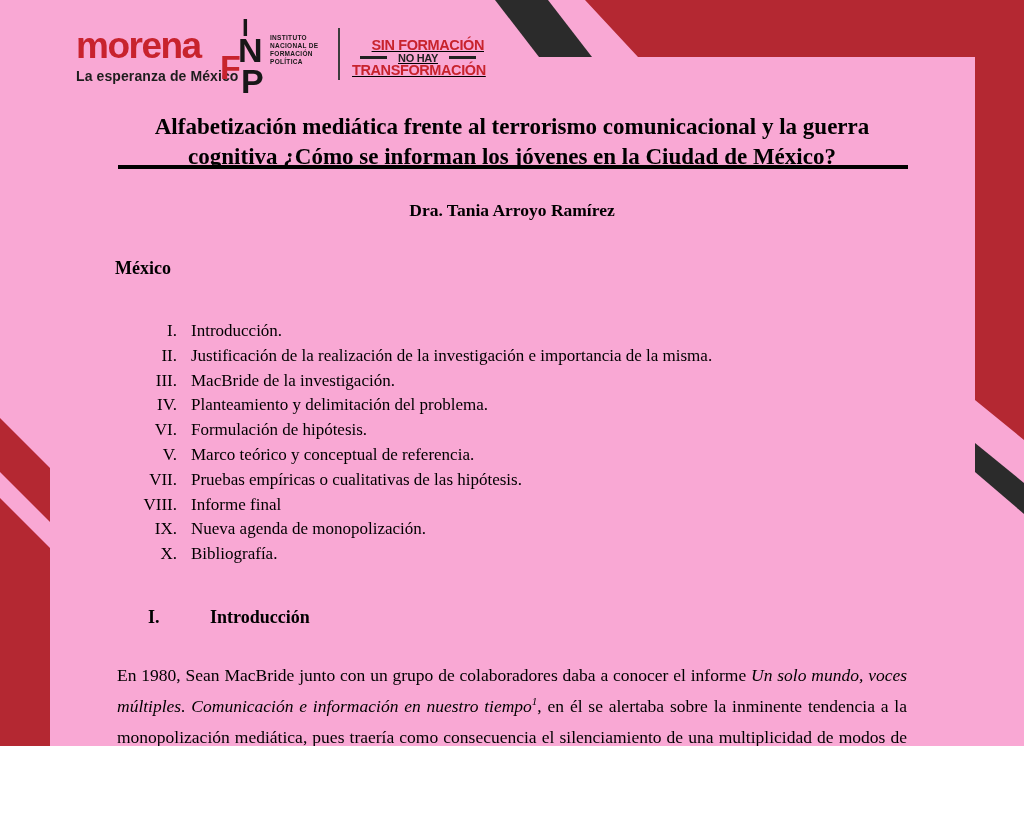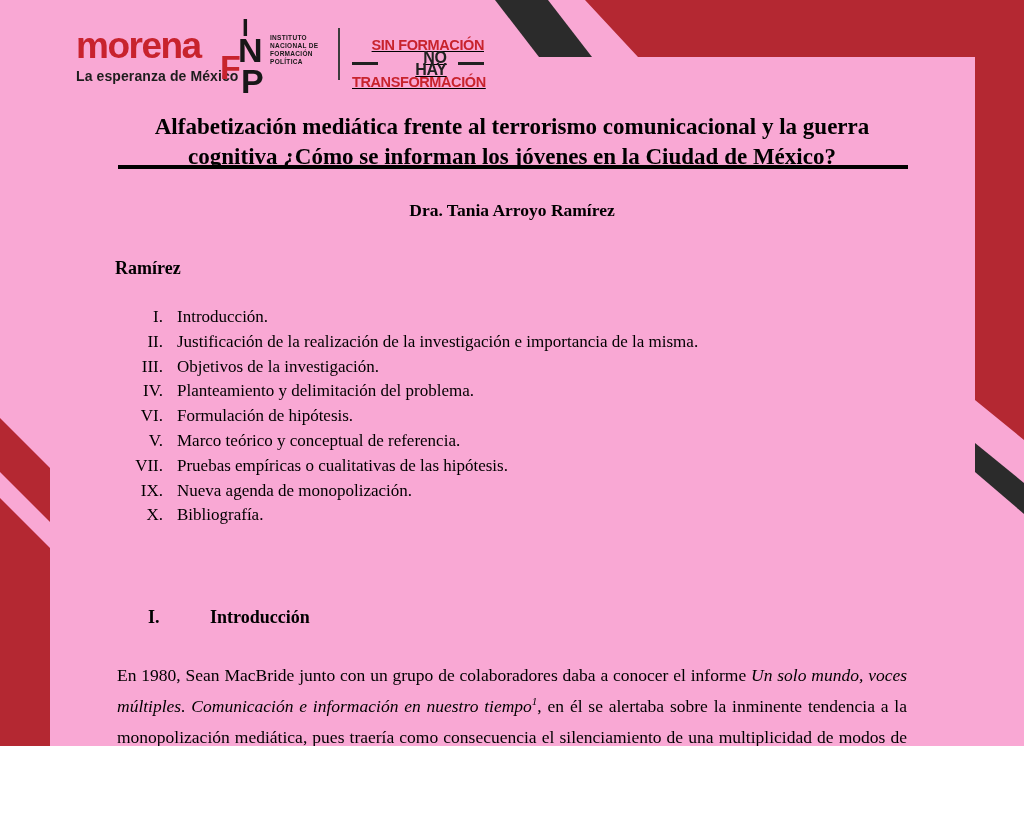--- a/index.html
+++ b/index.html
@@ -23,35 +23,35 @@
   .infp-p { left:241px; top:64px; font-size:34px; }
   .infp-name { position:absolute; left:270px; top:34px; font-family:"Liberation Sans", sans-serif;
                font-size:6.5px; font-weight:bold; line-height:8px; letter-spacing:0.3px; color:#171717; }
 
   .header-divider { position:absolute; left:338px; top:28px; width:2px; height:52px; background:#3c3c3c; }
 
   .motto { position:absolute; left:352px; top:39px; width:132px; text-align:right;
            font-family:"Liberation Sans", sans-serif; font-weight:bold;text-decoration:underline; }
   .motto-line { font-size:14.5px; color:var(--brand_red); line-height:12.5px; letter-spacing:-0.4px; }
   .motto-mid  { display:flex; align-items:center; justify-content:center; gap:11px;
-                font-size:16px; color:#212121; line-height:12px; letter-spacing:-0.3px; }
+                font-size:11px; color:#212121; line-height:12px; letter-spacing:-0.3px; }
   .motto-dash { width:27px; height:3px; background:#212121; }
 
   
   .doc-title { position:absolute; left:60px; width:904px; top:112px; text-align:center;
                font-weight:bold; font-size:23px; line-height:30px; }
   .doc-title span { display:block; }
   .title-rule { position:absolute; left:118px; top:165px; width:790px; height:4px; background:#000; }
 
   .author { position:absolute; left:0; width:1024px; top:200px; text-align:center;
             font-weight:bold; font-size:17.5px; }
 
   .index-heading { position:absolute; left:115px; top:258px; font-weight:bold; font-size:18px; }
 
-  .toc { position:absolute; left:105px; top:305px; margin:0; padding:0; list-style:none;
+  .toc { position:absolute; left:105px; top:305px; margin:14px; padding:0; list-style:none;
          font-size:17px; line-height:24.8px; }
   .toc .num { display:inline-block; width:58px; text-align:right; margin-right:14px; }
 
   .section-heading { position:absolute; left:148px; top:607px; font-weight:bold; font-size:18px; }
   .section-heading .sec-num { display:inline-block; width:62px; }
 
   .body-par { position:absolute; left:117px; top:660px; width:790px; margin:0;
               font-size:17.5px; line-height:31px; text-align:justify; text-align-last:left; }
   .body-par sup { font-size:11px; line-height:0; }
 </style>
@@ -99,29 +99,30 @@
   </div>
 
   <div class="doc-title">
     <span>Alfabetización mediática frente al terrorismo comunicacional y la guerra</span>
     <span>cognitiva ¿Cómo se informan los jóvenes en la Ciudad de México?</span>
   </div>
   <div class="title-rule"></div>
 
   <div class="author">Dra. Tania Arroyo Ramírez</div>
 
-  <div class="index-heading">Ramírez</div>
+  <div class="index-heading">México</div>
   <ol class="toc">
     <li><span class="num">I.</span><span>Introducción.</span></li>
     <li><span class="num">II.</span><span>Justificación de la realización de la investigación e importancia de la misma.</span></li>
-    <li><span class="num">III.</span><span>Objetivos de la investigación.</span></li>
+    <li><span class="num">III.</span><span>MacBride de la investigación.</span></li>
     <li><span class="num">IV.</span><span>Planteamiento y delimitación del problema.</span></li>
     <li><span class="num">VI.</span><span>Formulación de hipótesis.</span></li>
     <li><span class="num">V.</span><span>Marco teórico y conceptual de referencia.</span></li>
     <li><span class="num">VII.</span><span>Pruebas empíricas o cualitativas de las hipótesis.</span></li>
+    <li><span class="num">VIII.</span><span>Informe final</span></li>
     <li><span class="num">IX.</span><span>Nueva agenda de monopolización.</span></li>
     <li><span class="num">X.</span><span>Bibliografía.</span></li>
   </ol>
 
   <div class="section-heading">
     <span class="sec-num">I.</span><span>Introducción</span>
   </div>
 
   <p class="body-par"><span>En 1980, Sean MacBride junto con un grupo de colaboradores daba a conocer el informe </span><i>Un solo mundo, voces múltiples. Comunicación e información en nuestro tiempo</i><sup><i>1</i></sup><span>, en él se alertaba sobre la inminente tendencia a la monopolización mediática, pues traería como consecuencia el silenciamiento de una multiplicidad de modos de opinar y pensar, así como el sometimiento de la libertad de expresión y el derecho a la información a las leyes e intereses del mercado.</span></p>
 

